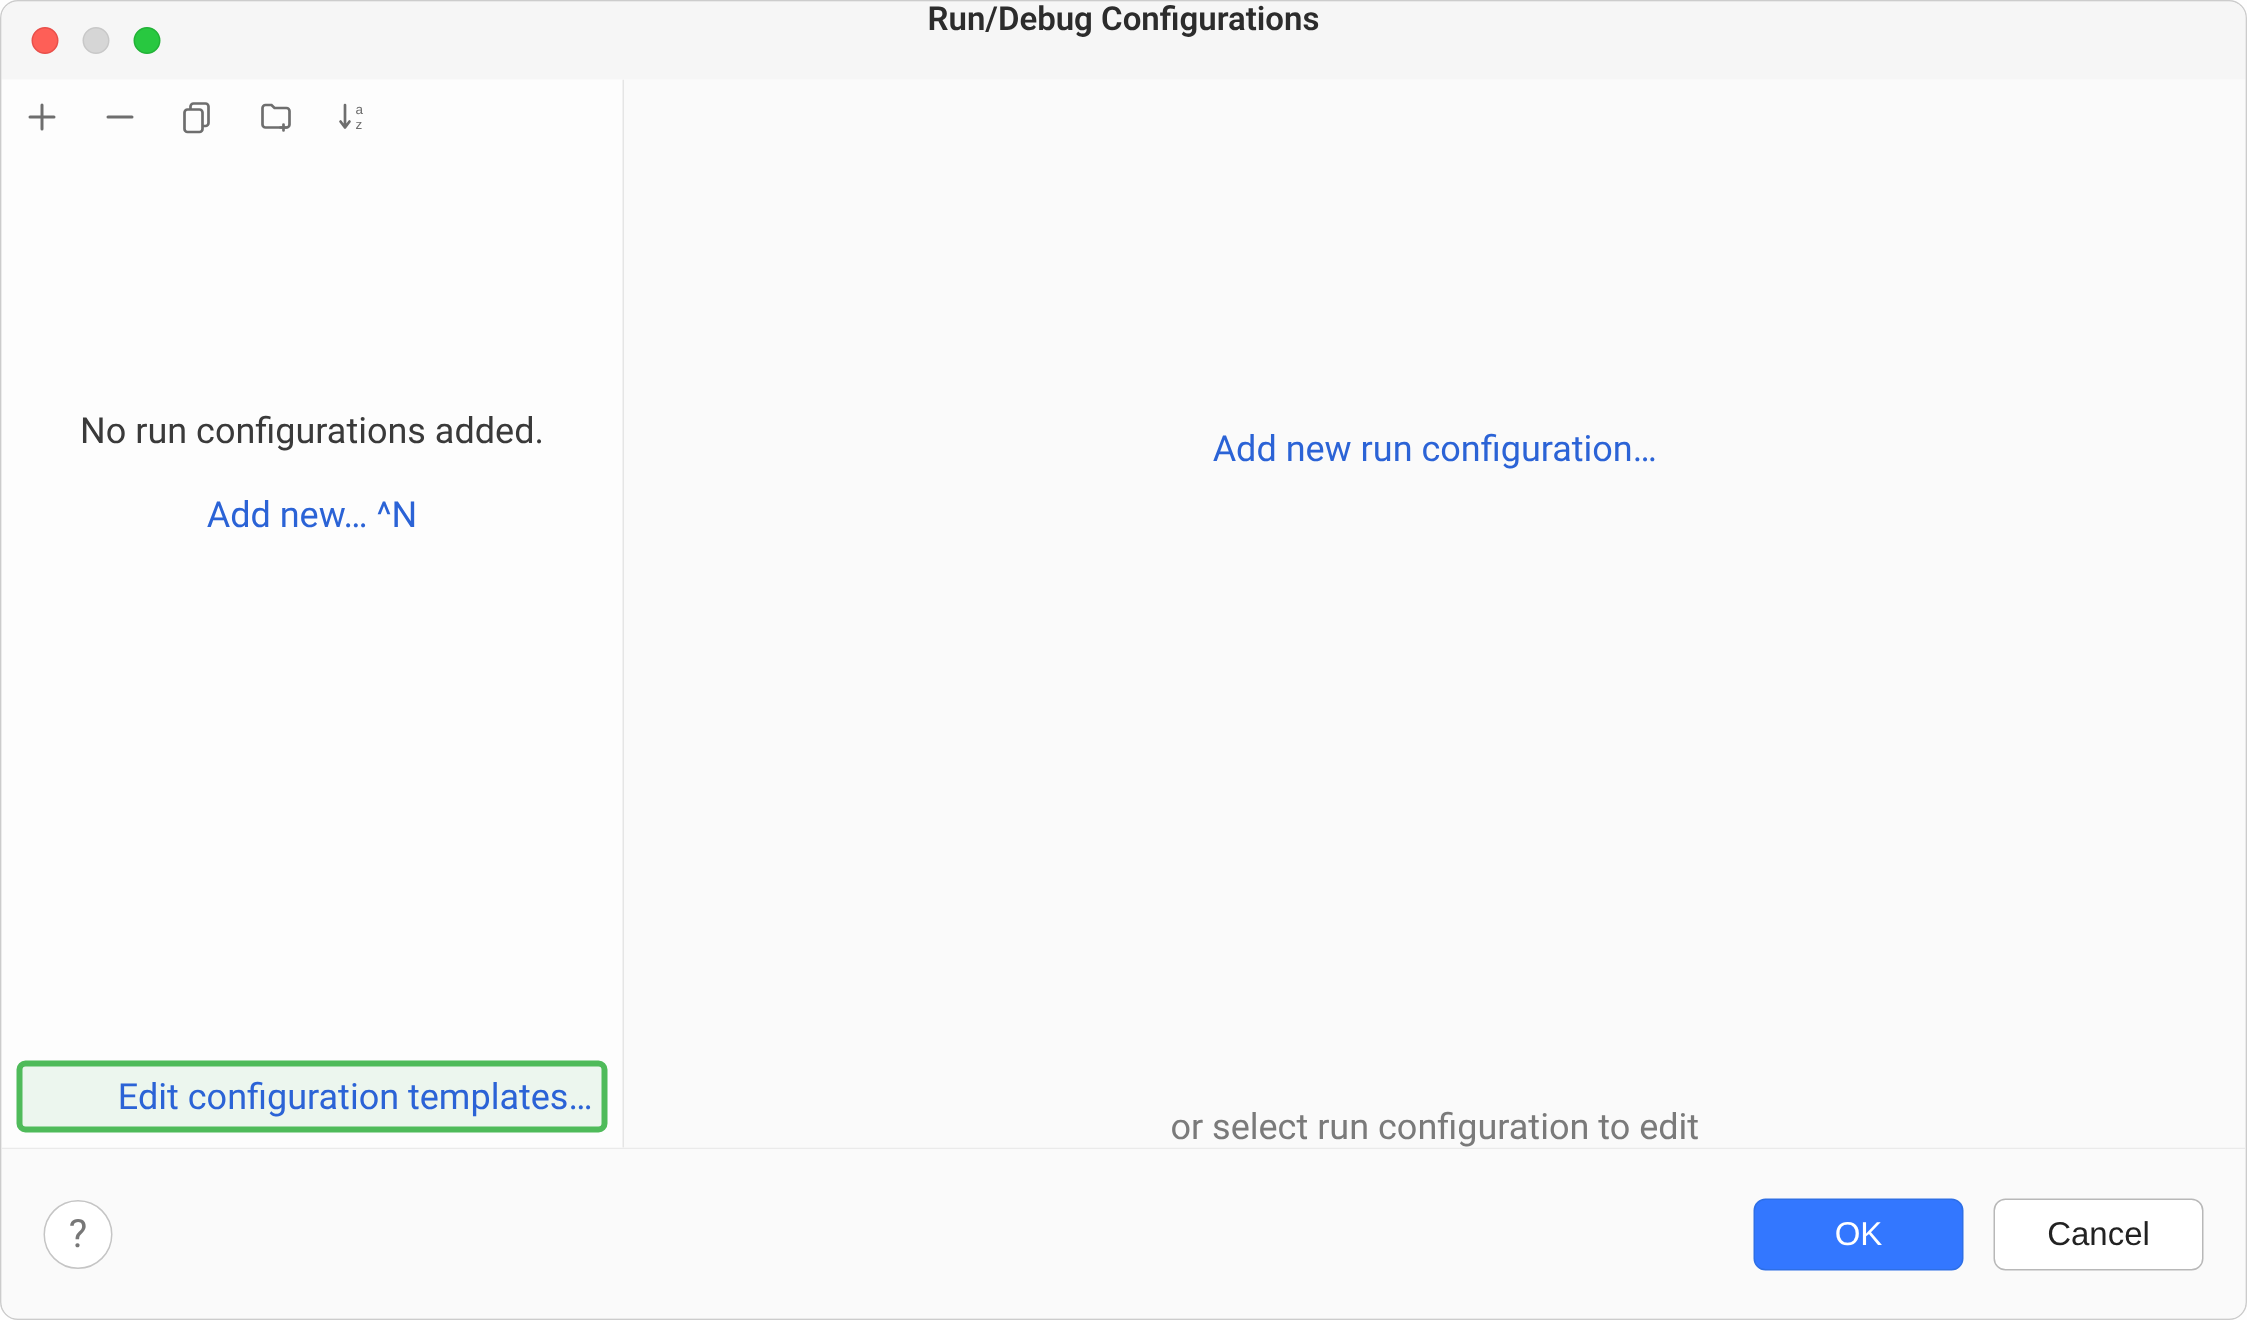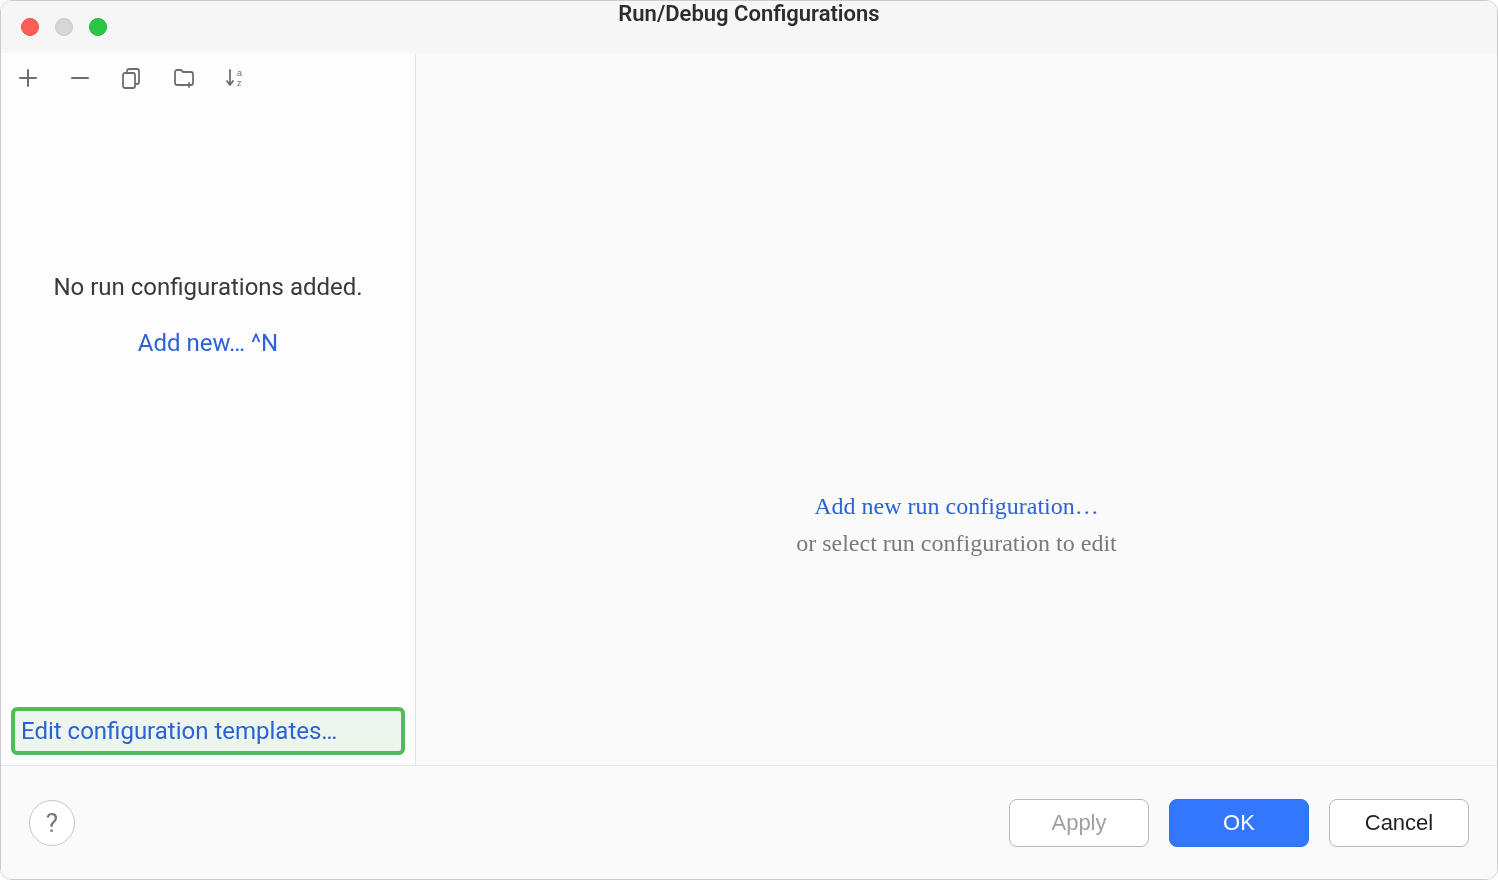--- a/index.html
+++ b/index.html
@@ -90,35 +90,35 @@
     }
     .edit-templates-wrap {
       margin: 0 8px 8px 8px;
       padding: 2px 2px;
     }
     .edit-templates-highlight {
       border: 4px solid #4fbb5a;
       background: #ecf6ee;
       border-radius: 6px;
       padding: 6px 6px;
+      text-align: right;
     }
     .edit-templates-link {
       font-size: 24px;
       color: #2b63d6;
       cursor: pointer;
     }
     .main-panel {
       flex: 1;
       display: flex;
       flex-direction: column;
       align-items: center;
-      justify-content: center;
+      justify-content: space-between;
       padding-top: 232px;
       background: #fafafa;
-      font-family: Liberation Serif, serif;
     }
     .add-config-link {
       font-size: 24px;
       color: #2b63d6;
       cursor: pointer;
     }
     .select-config-text {
       margin-top: 10px;
       font-size: 24px;
       color: #7a7a7a;
@@ -226,16 +226,15 @@
 
   <div class="main-panel">
     <div class="add-config-link">Add new run configuration…</div>
     <div class="select-config-text">or select run configuration to edit</div>
   </div>
 </div>
 
 <div class="footer">
   <div class="help-btn">?</div>
   <div class="footer-spacer"></div>
-  <button class="btn btn-apply" disabled="">Apply</button>
   <button class="btn btn-ok">OK</button>
   <button class="btn btn-cancel">Cancel</button>
 </div>
 
 </body></html>

